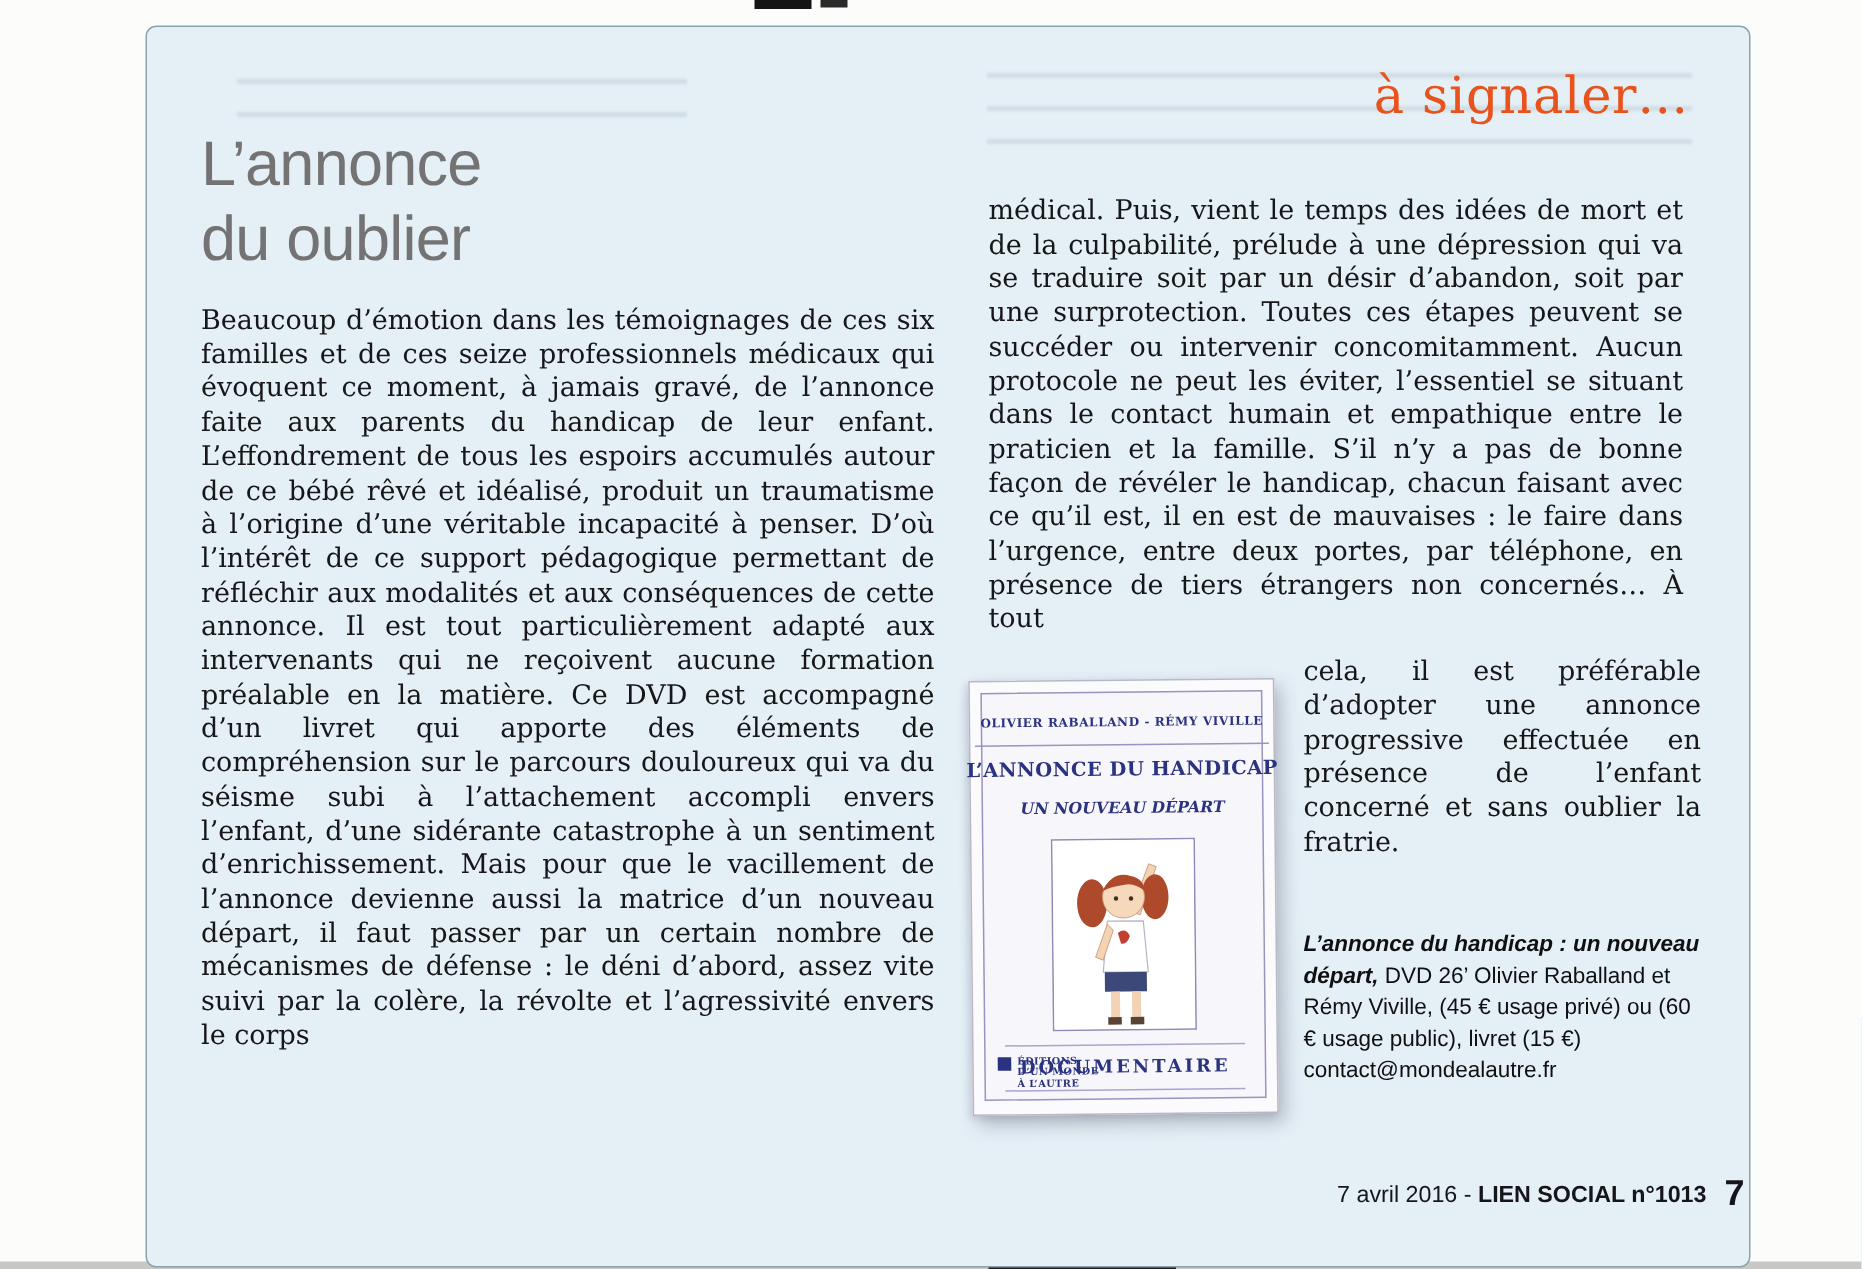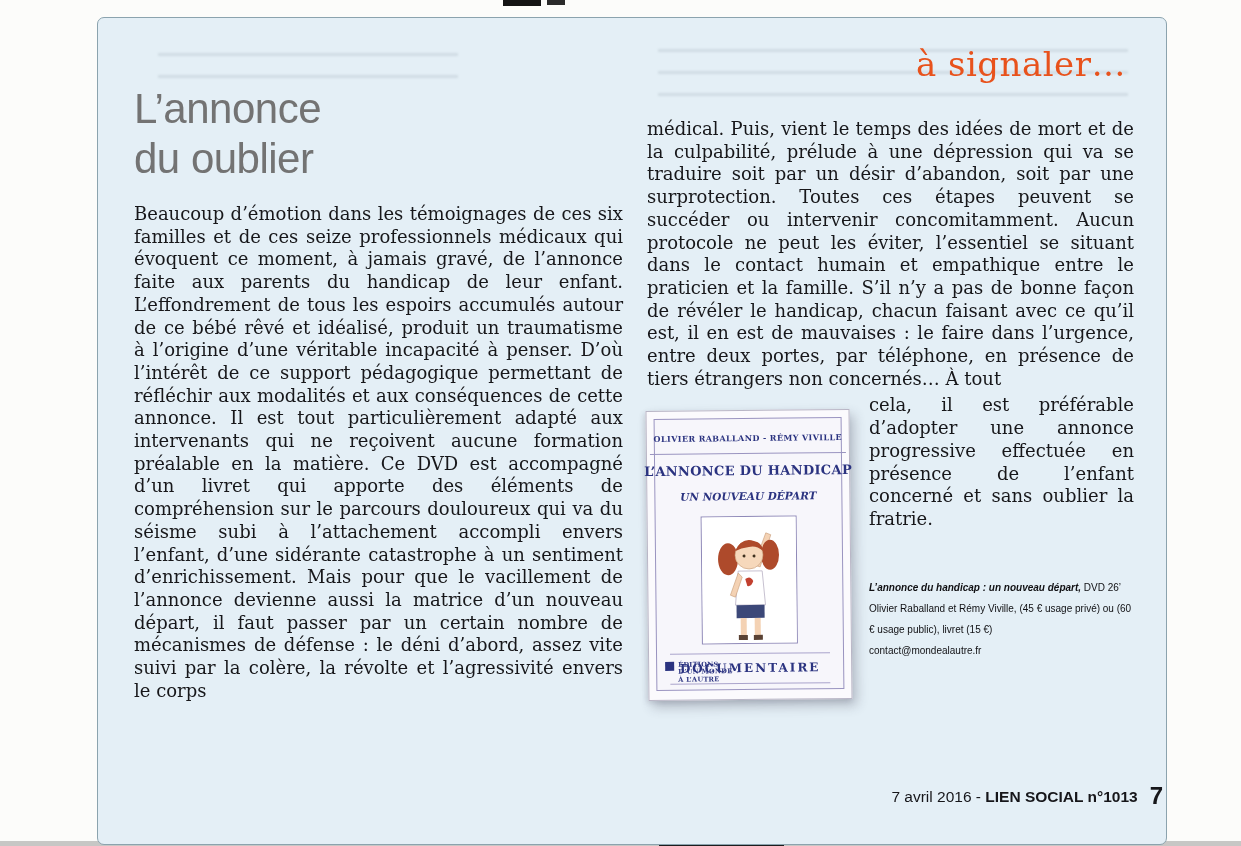--- a/index.html
+++ b/index.html
@@ -38,21 +38,21 @@
   }
   
   .col-left{
     position:absolute;left:36px;top:185px;width:489px;
     font-size:18px;line-height:22.7px;color:#17171a;text-align:justify;
   }
   .col-right{
     position:absolute;left:549px;top:100px;width:487px;
     font-size:18px;line-height:22.7px;color:#17171a;text-align:justify;
   }
-  .col-right p{margin:0;}
+  .col-right p{margin:12px;}
   .wrap-row{display:flex;margin-top:4px;}
   .dvd-area{width:212px;flex:0 0 212px;}
   .wrap-right{flex:1;margin-left:10px;}
   .wrap-right .cont{margin:0;text-align:justify;}
   
   .dvd{
     margin-top:16px;width:188px;height:272px;background:#fbfafd;
     border:1px solid #b9b6c6;padding:7px 7px 9px 7px;
     box-shadow:4px 6px 12px rgba(60,60,80,.30), -2px 2px 5px rgba(60,60,80,.12);
     transform:rotate(-.6deg);box-sizing:content-box;
@@ -77,21 +77,21 @@
     border-top:1px solid #aaa4cc;border-bottom:1px solid #aaa4cc;padding:3px 10px;
   }
   .dvd-publisher{
     position:absolute;left:8px;bottom:6px;display:flex;align-items:flex-start;
   }
   .dvd-logo{width:9px;height:9px;background:#2b3380;margin-right:4px;}
   .dvd-pub-lines{font-size:6.5px;line-height:7.5px;font-weight:bold;letter-spacing:.3px;}
   
   .caption{
     margin-top:46px;font-family:"Liberation Sans","DejaVu Sans",sans-serif;
-    font-size:10px;line-height:21px;color:#101013;text-align:left;
+    font-size:15px;line-height:21px;color:#101013;text-align:left;
   }
   .caption p{margin:0;}
   .cap-title{font-weight:bold;font-style:italic;}
   .cap-line{margin-top:0;}
   
   .footer{
     position:absolute;top:782px;right:78px;
     font-family:"Liberation Sans","DejaVu Sans",sans-serif;
     font-size:15.5px;color:#16161a;white-space:nowrap;
   }

